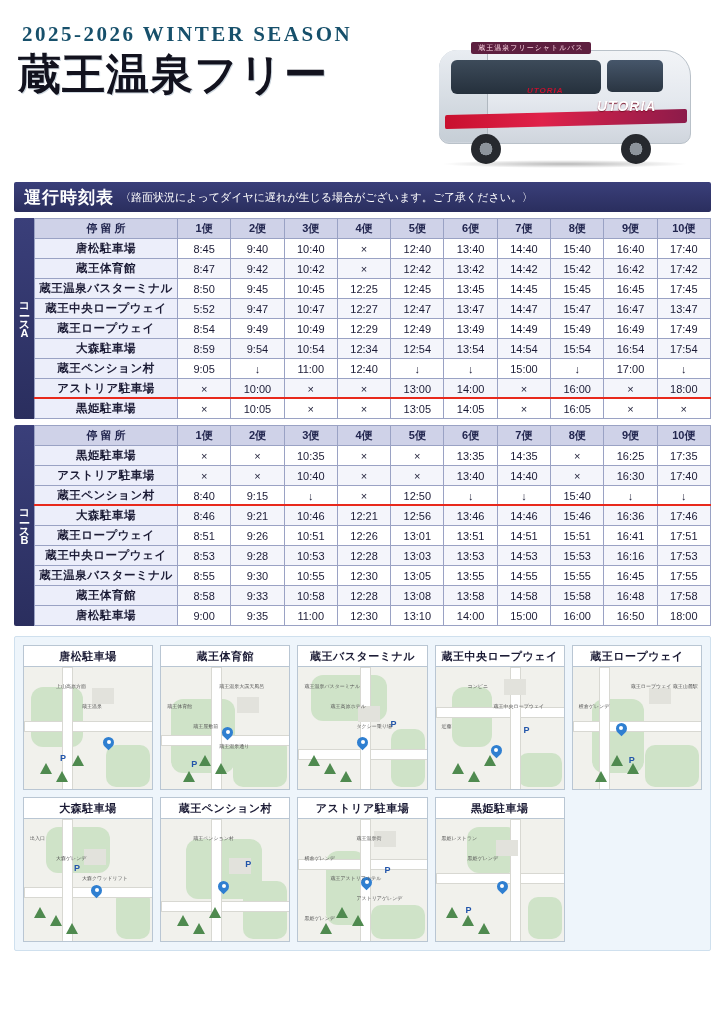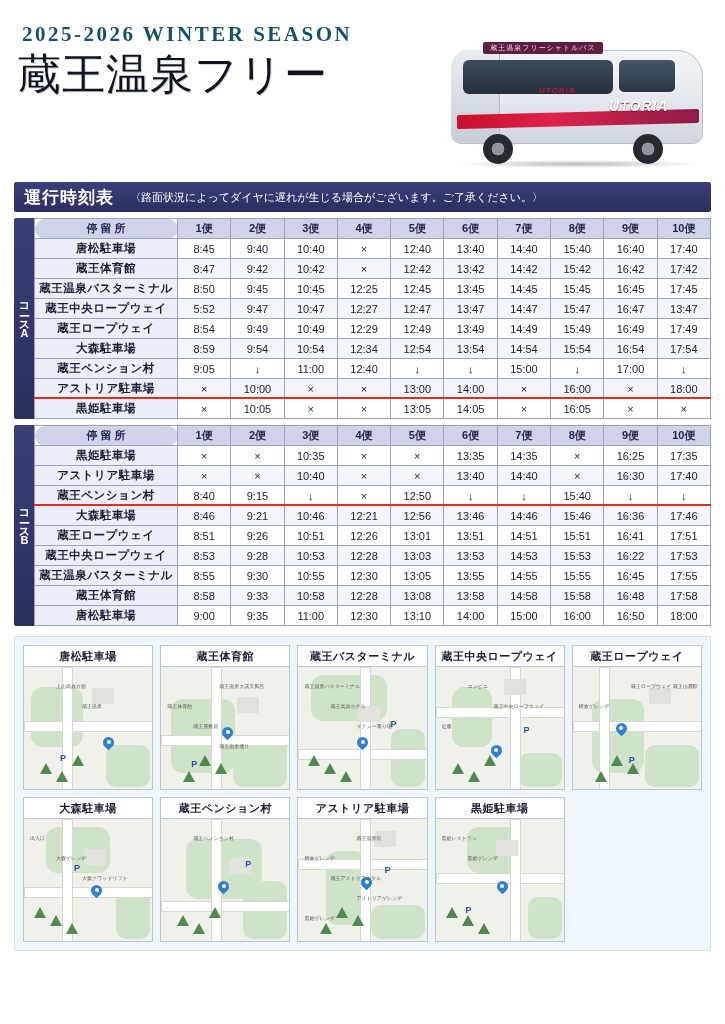--- a/index.html
+++ b/index.html
@@ -16,27 +16,27 @@
   
   .header{position:relative;height:178px;}
   .season{
     position:absolute;left:22px;top:22px;
     font-size:21px;letter-spacing:2.5px;font-weight:bold;
     color:#17506b;
     font-family:"Liberation Serif","DejaVu Serif",serif;
   }
   .title{
     position:absolute;left:18px;top:48px;
-    font-size:43px;line-height:52px;font-weight:normal;
+    font-size:43px;line-height:52px;font-weight:bold;
     letter-spacing:1px;color:#12121e;
     font-family:"DejaVu Sans",sans-serif;
     text-shadow:1px 1px 0 #cfd8e0;
   }
   .bus-photo{
-    position:absolute;right:12px;top:20px;width:290px;height:150px;
+    position:absolute;right:24px;top:20px;width:290px;height:150px;
   }
   .bus-body{
     position:absolute;left:28px;top:30px;width:250px;height:92px;
     background:linear-gradient(180deg,#f2f4f7 0%,#e4e8ee 55%,#cfd5dd 100%);
     border-radius:18px 26px 10px 10px;
     border:1px solid #b9c1c9;
   }
   .bus-window{
     position:absolute;left:40px;top:40px;width:150px;height:34px;
     background:linear-gradient(180deg,#3d4b5a,#25303c);
@@ -78,41 +78,41 @@
     background:radial-gradient(ellipse at center,rgba(0,0,0,.28),rgba(0,0,0,0) 70%);}
 
   
   .tt-banner{
     margin:4px 14px 0 14px;
     background:linear-gradient(180deg,#3a3f7a,#2a2e5e);
     color:#fff;height:30px;display:flex;align-items:center;padding:0 10px;
     border-radius:2px;
   }
   .tt-banner .big{font-size:17px;font-weight:bold;letter-spacing:1px;}
-  .tt-banner .small{font-size:11px;margin-left:16px;letter-spacing:0px;}
+  .tt-banner .small{font-size:11px;margin-left:6px;letter-spacing:0px;}
 
   
   .course-block{margin:6px 14px 0 14px;display:flex;}
   .course-tab{
     width:20px;background:linear-gradient(180deg,#3a3f7a,#2a2e5e);color:#fff;
     display:flex;align-items:center;justify-content:center;
     font-size:11px;font-weight:bold;letter-spacing:2px;
     writing-mode:vertical-rl;text-orientation:upright;
     border-radius:2px 0 0 2px;
   }
   table.tt{border-collapse:collapse;width:100%;table-layout:fixed;}
   table.tt th,table.tt td{
     border:1px solid #9aa2c4;
     font-size:11px;text-align:center;height:19px;padding:0;
     color:#1b1b35;
   }
   table.tt thead th{
     background:#cfd2e8;font-weight:bold;font-size:11px;color:#22264f;
   }
-  table.tt th.stop-col{width:142px;border-radius:10px;}
+  table.tt th.stop-col{width:142px;}
   table.tt td.stop{
     background:#eceefa;font-weight:bold;font-size:11.5px;text-align:center;
     letter-spacing:0.5px;
   }
   table.tt tbody tr:nth-child(even) td:not(.stop){background:#f4f5fb;}
   table.tt tbody tr:nth-child(odd) td:not(.stop){background:#ffffff;}
   .tbl-wrap{flex:1;position:relative;}
   .redline{position:absolute;left:0;right:0;height:2px;background:#e8291c;}
 
   
@@ -409,21 +409,21 @@
             <tr>
               <td class="stop">蔵王中央ロープウェイ</td>
               <td>8:53</td>
               <td>9:28</td>
               <td>10:53</td>
               <td>12:28</td>
               <td>13:03</td>
               <td>13:53</td>
               <td>14:53</td>
               <td>15:53</td>
-              <td>16:22</td>
+              <td>16:16</td>
               <td>17:53</td>
             </tr>
             <tr>
               <td class="stop">蔵王温泉バスターミナル</td>
               <td>8:55</td>
               <td>9:30</td>
               <td>10:55</td>
               <td>12:30</td>
               <td>13:05</td>
               <td>13:55</td>

